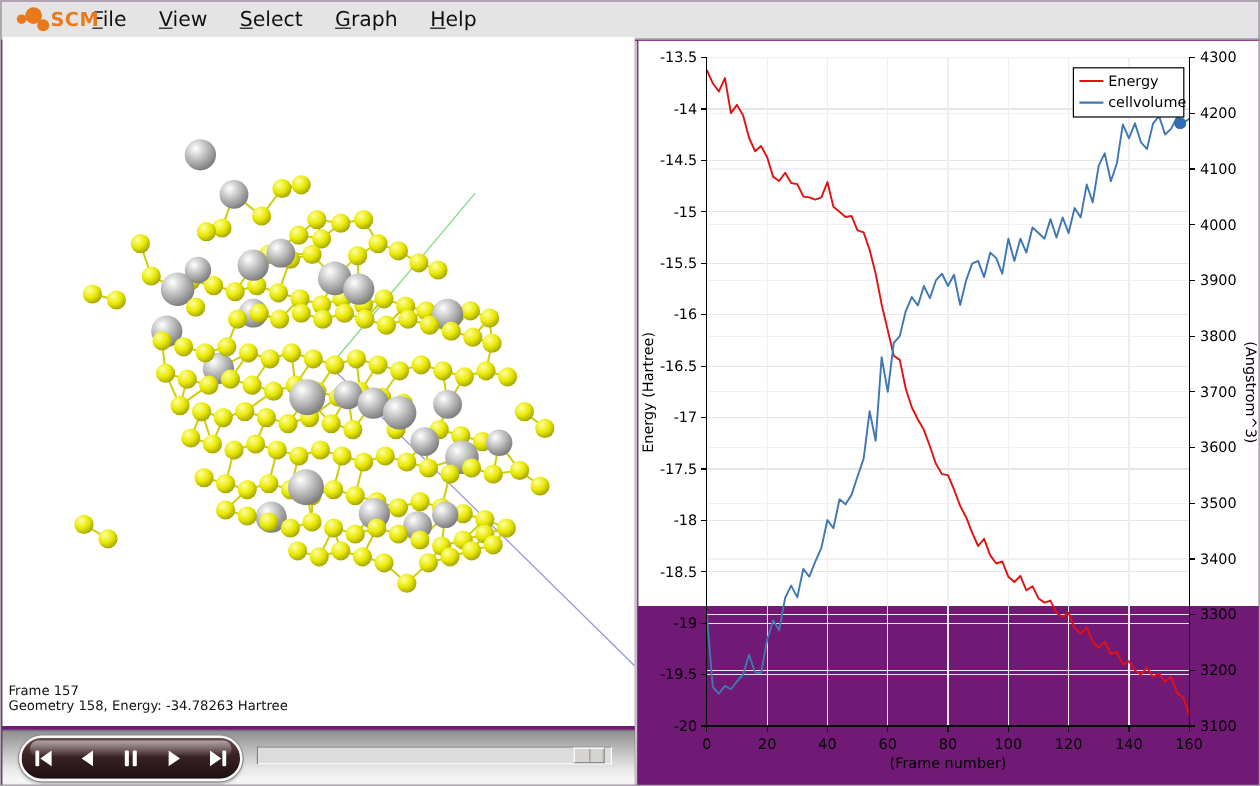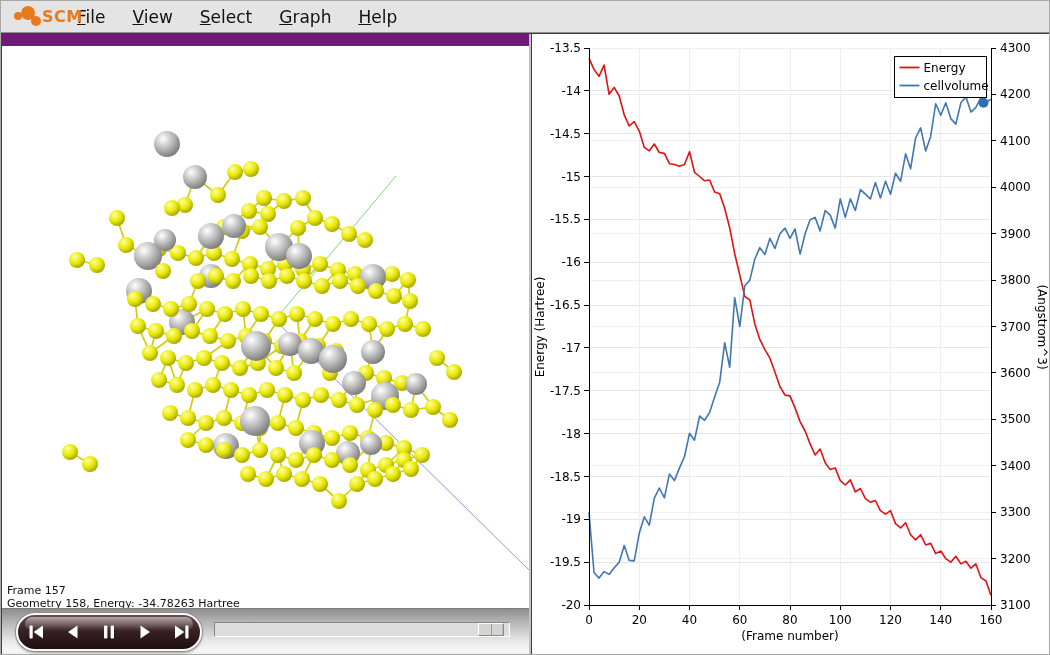--- a/index.html
+++ b/index.html
@@ -16,26 +16,26 @@
   }
   .logo{position:relative;width:66px;height:32px;flex:0 0 auto;}
   .logo .dot{position:absolute;border-radius:50%;}
   .logo .dot1{left:3px;top:11px;width:8px;height:8px;}
   .logo .dot2{left:10px;top:5px;width:14px;height:14px;}
   .logo .dot3{left:20px;top:15px;width:10px;height:10px;}
   .logo .logo-text{position:absolute;left:31px;top:6px;font-size:16px;font-weight:bold;letter-spacing:.5px;}
   .menu-item{font-size:17px;margin-right:27px;cursor:default;}
   .menu-item u{text-decoration:underline;}
   
-  .viewer{position:absolute;left:1px;top:45px;width:527px;height:574px;background:#fff;overflow:hidden;}
+  .viewer{position:absolute;left:1px;top:30px;width:527px;height:574px;background:#fff;overflow:hidden;}
   .viewer svg{position:absolute;left:0;top:0;}
   .status{position:absolute;left:5px;top:538px;font-size:11px;line-height:13px;color:#111;}
   .divider{position:absolute;left:528px;top:33px;width:2px;height:621px;background:#c3c3c3;}
   
-  .chart-panel{position:absolute;left:531px;top:33px;width:517px;height:621px;background:#fff;}
+  .chart-panel{position:absolute;left:531px;top:33px;width:517px;height:471px;background:#fff;}
   .chart-panel svg{font-family:"DejaVu Sans","Liberation Sans",sans-serif;}
   
   .controlbar{
     position:absolute;left:1px;top:607px;width:527px;height:47px;
     background:linear-gradient(180deg,#8e8e8e 0%,#b5b5b5 28%,#e6e6e6 66%,#f7f7f7 88%,#ececec 100%);
     border-top:1px solid #7c7c7c;
   }
   .pill{
     position:absolute;left:14px;top:4px;width:186px;height:38px;border-radius:20px;
     background:linear-gradient(180deg,#6a4d50 0%,#3a2225 42%,#1d0f11 100%);

